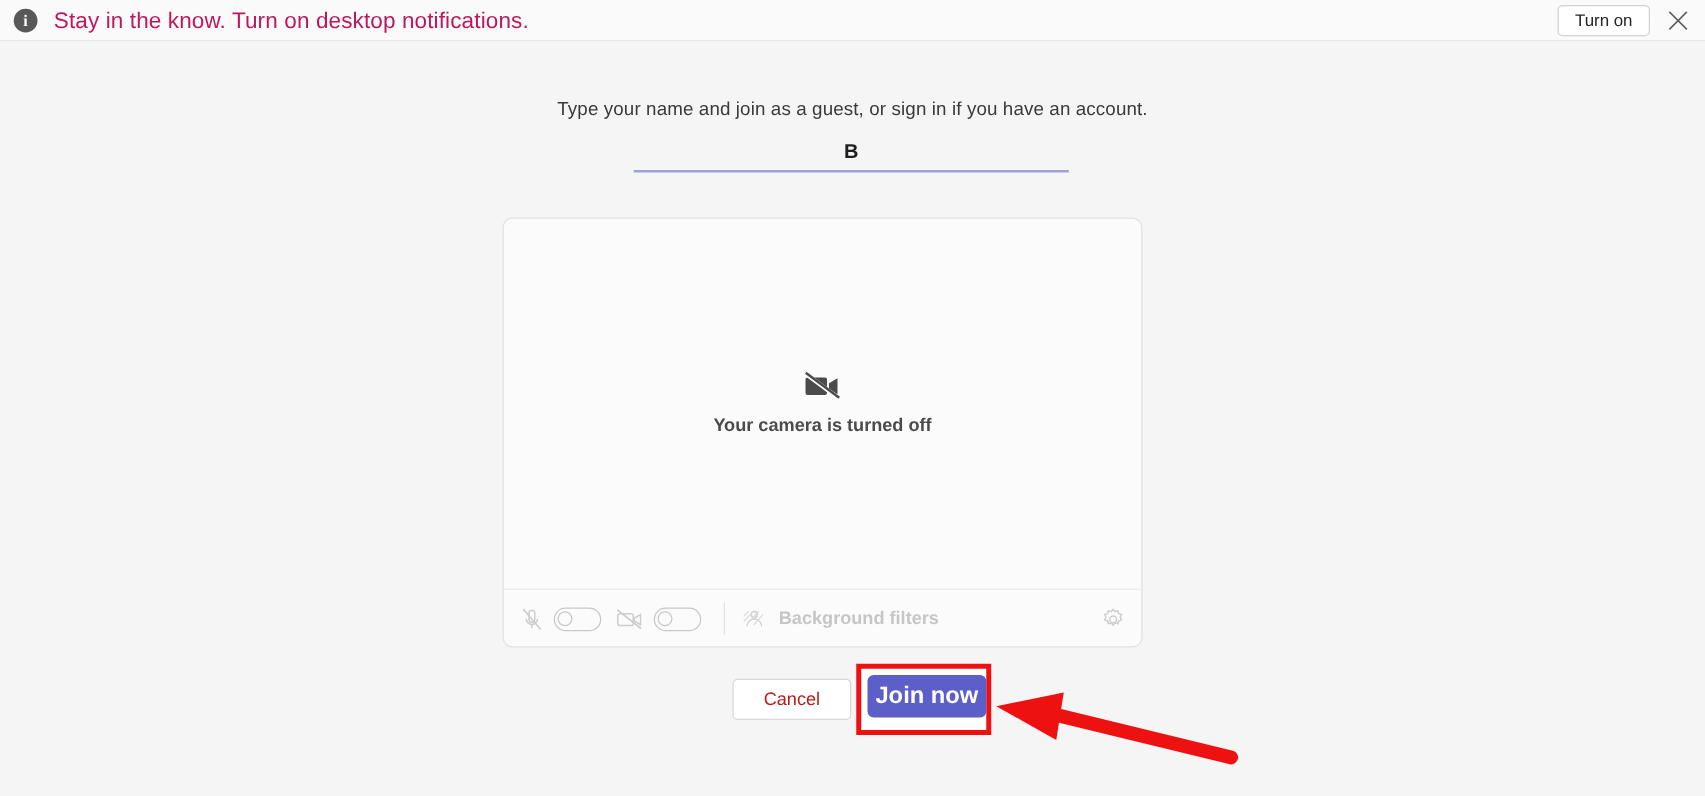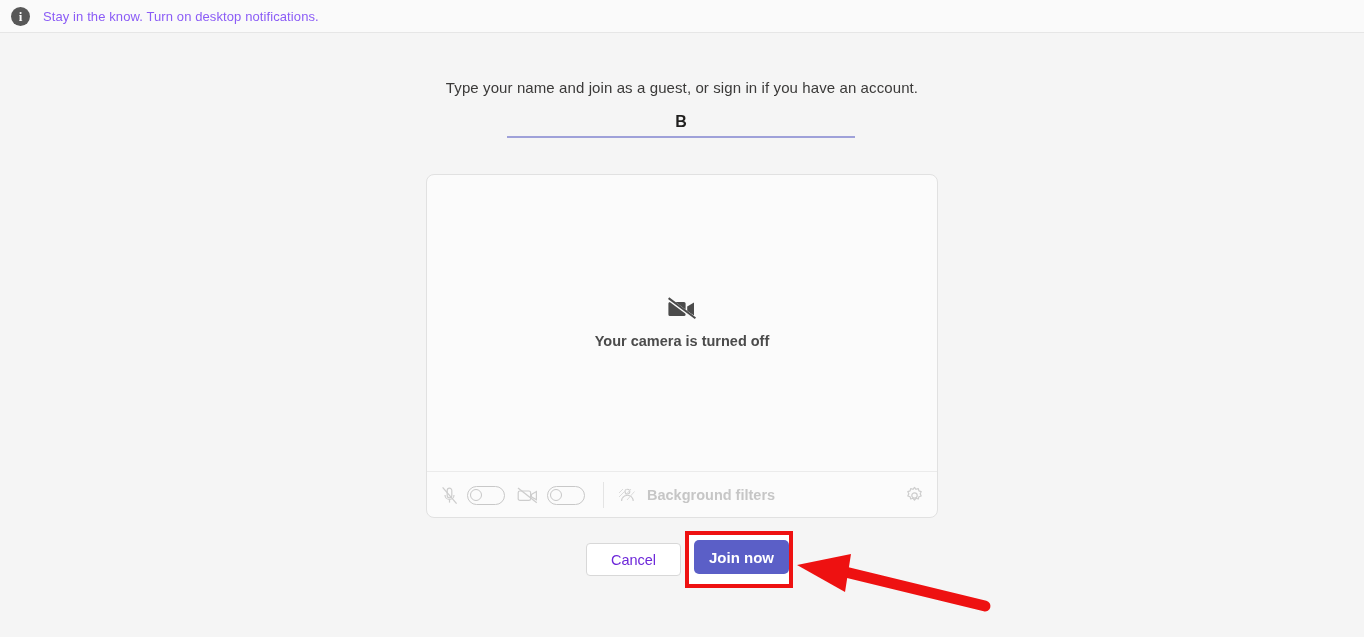--- a/index.html
+++ b/index.html
@@ -23,21 +23,21 @@
     width: 19px; height: 19px; border-radius: 50%;
     background: #585858;
     display: flex; align-items: center; justify-content: center;
     color: #fafafa; font-size: 13px; font-weight: bold;
     font-family: "Liberation Serif", serif;
     line-height: 1;
     flex: none;
   }
   .banner-text {
     margin-left: 13px;
-    font-size: 13px; color: #8b5cf6; letter-spacing: .1px;
+    font-size: 18px; color: #be185d; letter-spacing: .1px;
   }
   .banner-right {
     margin-left: auto; display: flex; align-items: center;
   }
   .turn-on-btn {
     height: 25px; padding: 0 13px;
     background: #ffffff; border: 1px solid #d1d1d1; border-radius: 4px;
     font-family: "Liberation Sans", sans-serif;
     font-size: 13.5px; color: #242424; cursor: pointer;
   }
@@ -57,21 +57,21 @@
     border: none; border-bottom: 2px solid #9fa1d9;
     background: transparent; outline: none;
     text-align: center;
     font-family: "Liberation Sans", sans-serif;
     font-size: 16px; font-weight: bold; color: #201f1e;
     padding-bottom: 2px;
   }
 
   
   .preview-card {
-    position: absolute; top: 174px; left: 426px;
+    position: absolute; top: 174px; left: 402px;
     width: 512px; height: 344px;
     background: #fbfbfb;
     border: 1px solid #e1e1e1; border-radius: 8px;
     overflow: hidden;
   }
   .preview-stage {
     height: 296px;
     display: flex; flex-direction: column;
     align-items: center; justify-content: center;
     gap: 12px;
@@ -105,45 +105,53 @@
   }
   .bg-filters-label { font-size: 14.5px; font-weight: bold; color: #c6c6c6; }
   .settings-gear { margin-left: auto; cursor: pointer; display: flex; }
 
   
   .cancel-btn {
     position: absolute; top: 543px; left: 586px;
     width: 95px; height: 33px;
     background: #ffffff; border: 1px solid #d8d8d8; border-radius: 4px;
     font-family: "Liberation Sans", sans-serif;
-    font-size: 14.5px; color: #6d28d9; cursor: pointer;
+    font-size: 14.5px; color: #b91c1c; cursor: pointer;
   }
   .join-wrap {
     position: absolute; top: 531px; left: 685px;
     width: 108px; height: 57px;
     border: 4px solid #ee1111; background: #ffffff;
   }
   .join-btn {
     position: absolute; top: 5px; left: 5px;
     width: 95px; height: 34px;
     background: #5b5fc7; border: none; border-radius: 5px;
     font-family: "Liberation Sans", sans-serif;
-    font-size: 15px; font-weight: bold; color: #ffffff; cursor: pointer;
+    font-size: 19px; font-weight: bold; color: #ffffff; cursor: pointer;
   }
   .arrow-annotation {
     position: absolute; top: 548px; left: 795px;
     width: 200px; height: 70px; pointer-events: none;
   }
 </style>
 </head>
 <body>
 
 <div class="banner">
   <div class="banner-info-icon">i</div>
   <span class="banner-text">Stay in the know. Turn on desktop notifications.</span>
+  <div class="banner-right">
+    <button class="turn-on-btn">Turn on</button>
+    <button class="close-btn">
+      <svg width="17" height="17" viewBox="0 0 17 17">
+        <path d="M1.5 1.5 L15.5 15.5 M15.5 1.5 L1.5 15.5" stroke="#5c5c5c" stroke-width="1.2" fill="none"></path>
+      </svg>
+    </button>
+  </div>
 </div>
 
 <div class="prompt">Type your name and join as a guest, or sign in if you have an account.</div>
 <input class="name-field" type="text" value="B" style="">
 
 <div class="preview-card">
   <div class="preview-stage">
     <svg width="30" height="24" viewBox="0 0 30 24">
       <path d="M3 5 h14 a1.6 1.6 0 0 1 1.6 1.6 v10.8 A1.6 1.6 0 0 1 17 19 H3 a1.6 1.6 0 0 1-1.6-1.6 V6.6 A1.6 1.6 0 0 1 3 5 Z" fill="#4b4b4b"></path>
       <path d="M20.2 9.6 L27 5.6 v12.8 l-6.8-4 Z" fill="#4b4b4b"></path>

